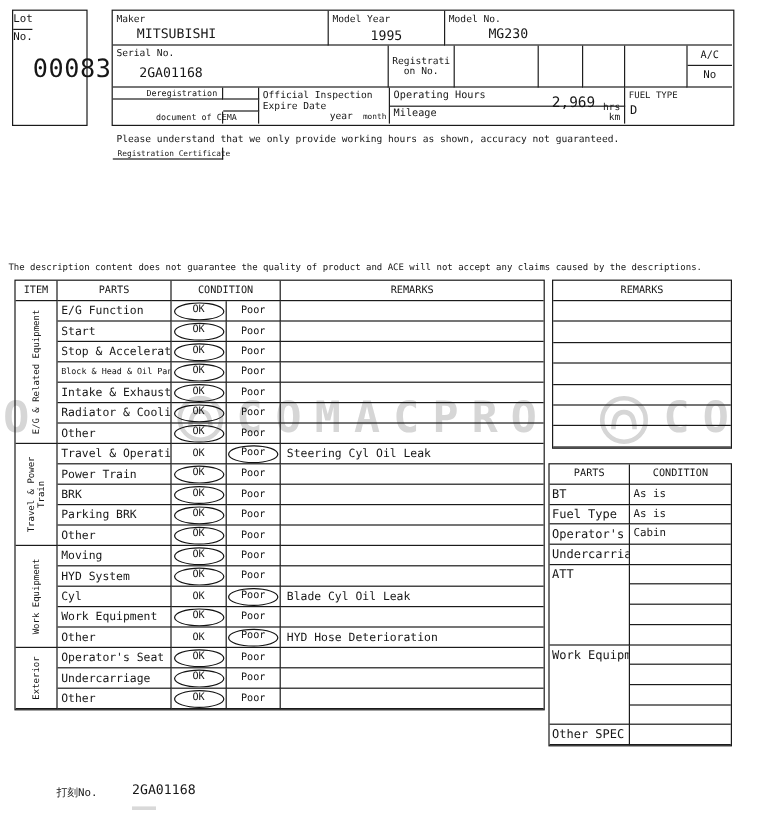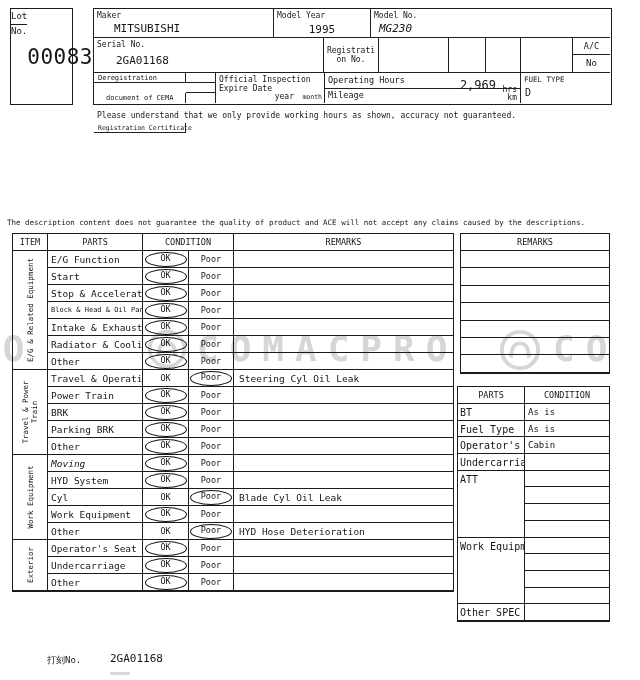--- a/index.html
+++ b/index.html
@@ -18,21 +18,21 @@
   
   .lotbox{left:10px;top:8px;width:63px;height:97px;border:1.5px solid #1a1a1a;box-sizing:border-box;display:flex;z-index:2;}
   .lotbox .lot-head{height:15px;border-bottom:1px solid #1a1a1a;text-align:center;font-size:9px;line-height:15px;}
   .lotbox .lot-val{flex:1;display:flex;align-items:center;justify-content:center;font-size:21px;letter-spacing:0.5px;}
 
   
   .htable{left:93px;top:8px;width:519px;height:97px;border:1.5px solid #1a1a1a;box-sizing:border-box;position:absolute;z-index:2;}
   .hc{position:absolute;box-sizing:border-box;border-right:1px solid #1f1f1f;border-bottom:1px solid #1f1f1f;}
   .hc.nr{border-right:none;} .hc.nb{border-bottom:none;}
   .lbl{position:absolute;left:3px;top:2px;font-size:8px;white-space:nowrap;}
-  .lbl.tiny{font-size:6.5px;} .lbl.sm{font-size:7px;}
+  .lbl.tiny{font-size:6.5px;} .lbl.sm{font-size:7px;margin-left:24px;}
   .val{position:absolute;font-size:11px;white-space:nowrap;}
   .ctr2{display:flex;align-items:center;justify-content:center;text-align:center;font-size:8px;line-height:9.5px;white-space:pre-line;}
 
   
   .note1{left:97px;top:111px;font-size:8px;white-space:nowrap;z-index:2;}
   .note2{left:7px;top:218px;font-size:7.5px;white-space:nowrap;z-index:2;}
 
   
   .gridtable{position:absolute;display:grid;border:1px solid #1b1b1b;z-index:1;}
   .cell{box-sizing:border-box;border-right:1px solid #1b1b1b;border-bottom:1px solid #1b1b1b;display:flex;align-items:center;overflow:hidden;background:transparent;}
@@ -83,21 +83,21 @@
   <div class="hc" style="left:0;top:0;width:180px;height:29px;">
     <span class="lbl">Maker</span>
     <span class="val" style="left:20px;top:13px;">MITSUBISHI</span>
   </div>
   <div class="hc" style="left:180px;top:0;width:97px;height:29px;">
     <span class="lbl">Model Year</span>
     <span class="val" style="left:50%;transform:translateX(-50%);top:14px;">1995</span>
   </div>
   <div class="hc nr" style="left:277px;top:0;width:239px;height:29px;">
     <span class="lbl">Model No.</span>
-    <span class="val" style="left:8px;top:13px;font-style:italic;">MG230</span>
+    <span class="val" style="left:36px;top:13px;">MG230</span>
   </div>
 
   <div class="hc" style="left:0;top:29px;width:230px;height:35px;">
     <span class="lbl">Serial No.</span>
     <span class="val" style="left:22px;top:16px;">2GA01168</span>
   </div>
   <div class="hc ctr2" style="left:230px;top:29px;width:55px;height:35px;">
     <span>Registrati
 on No.</span>
   </div>
@@ -253,21 +253,21 @@
     <div class="cell cond" style="grid-area: 13 / 3;">
       <span class="circled">OK</span>
     </div>
     <div class="cell cond" style="grid-area: 13 / 4;">
       <span>Poor</span>
     </div>
     <div class="cell remark last" style="grid-area: 13 / 5;"></div>
     <div class="cell group-cell" style="grid-area: 14 / 1 / 19 / 2;">
       <div class="vlabel">Work Equipment</div>
     </div>
-    <div class="cell part" style="grid-area: 14 / 2; font-style: italic;">Moving</div>
+    <div class="cell part" style="grid-area: 14 / 2;">Moving</div>
     <div class="cell cond" style="grid-area: 14 / 3;">
       <span class="circled">OK</span>
     </div>
     <div class="cell cond" style="grid-area: 14 / 4;">
       <span>Poor</span>
     </div>
     <div class="cell remark last" style="grid-area: 14 / 5;"></div>
     <div class="cell part" style="grid-area: 15 / 2;">HYD System</div>
     <div class="cell cond" style="grid-area: 15 / 3;">
       <span class="circled">OK</span>

